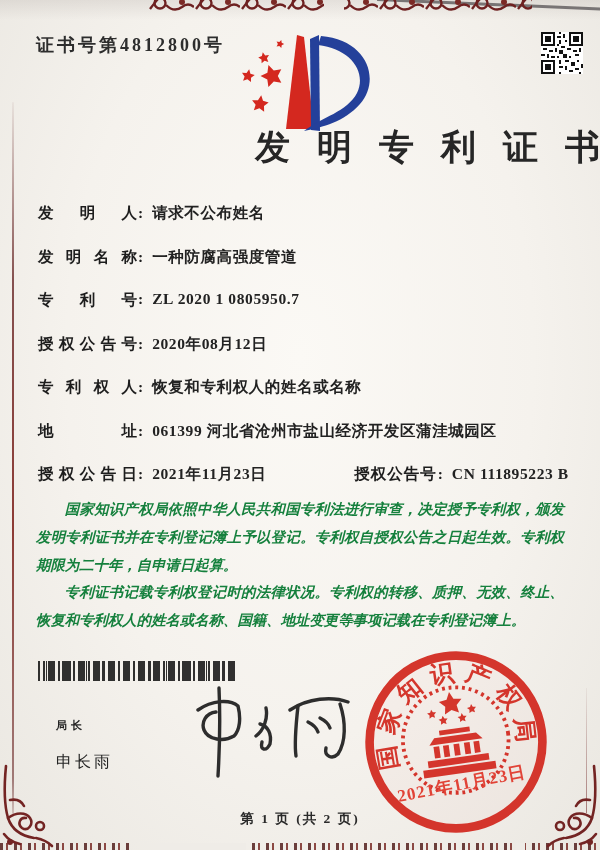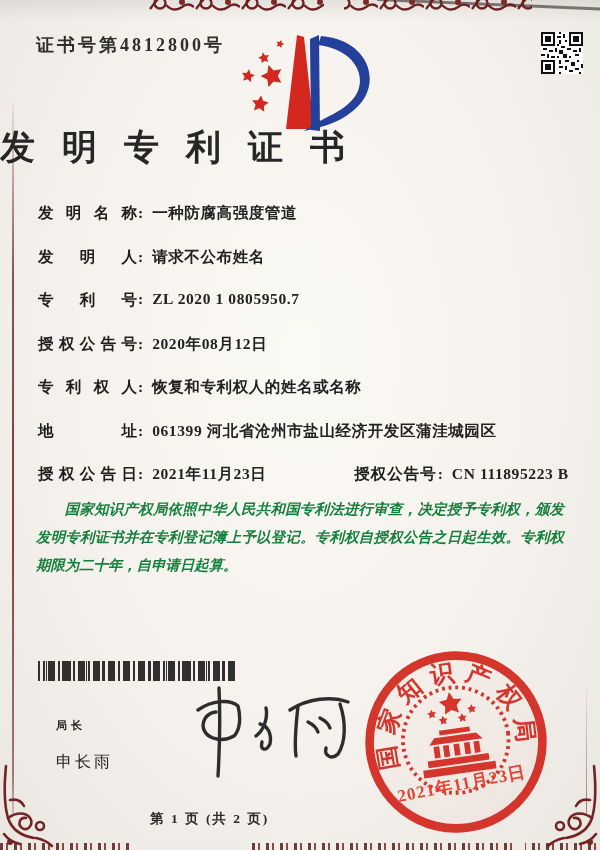--- a/index.html
+++ b/index.html
@@ -19,21 +19,21 @@
   .border-right{right:13px;top:688px;width:1.5px;height:125px;
        background:linear-gradient(to bottom, rgba(96,28,28,.05), rgba(110,33,33,.55));}
   .bottom-strip{left:0;bottom:0;right:0;height:7px;opacity:.85;
        background:
         linear-gradient(90deg, rgba(239,236,231,0) 0 22%, #efece7 22% 41%, rgba(239,236,231,0) 41% 86%, #efece7 86% 87.5%, rgba(239,236,231,0) 87.5%),
         repeating-linear-gradient(90deg, #54201e 0 3px, transparent 3px 6px, #7b2d28 6px 8px, transparent 8px 14px);}
   
   .cert-no{left:36px;top:33px;font-size:18px;letter-spacing:3px;color:#2d2d2d;font-weight:600;}
   .qr{right:17px;top:32px;}
   .logo{left:228px;top:32px;}
-  .title{left:0;top:124px;width:600px;text-align:left;}
+  .title{left:0;top:124px;width:600px;text-align:right;}
   .title span{font-size:35px;font-weight:700;color:#262626;letter-spacing:27px;margin-right:-27px;}
   
   .fields{left:38px;top:203px;width:530px;}
   .frow{height:43.5px;font-size:15.5px;color:#1d1d1d;white-space:nowrap;}
   .flabel{display:inline-block;width:99px;text-align:justify;text-align-last:justify;font-weight:700;vertical-align:top;}
   .fcolon{display:inline-block;margin:0 9px 0 1px;font-weight:700;}
   .fvalue{font-weight:600;letter-spacing:.6px;color:#222;}
   .fvalue-fix{display:inline-block;width:178px;}
   .flabel2{display:inline-block;margin-left:24px;font-weight:700;letter-spacing:1px;}
   
@@ -46,21 +46,21 @@
         repeating-linear-gradient(90deg,#161616 0 2px,transparent 2px 5px),
         repeating-linear-gradient(90deg,#161616 0 1px,transparent 1px 8px),
         repeating-linear-gradient(90deg,transparent 0 12px,#161616 12px 15px);}
   
   .signer-title{left:56px;top:718px;font-size:11px;letter-spacing:4px;color:#242424;font-weight:600;}
   .signer-name{left:56px;top:752px;font-size:16px;letter-spacing:3px;color:#242424;font-weight:400;}
   .signature{left:182px;top:680px;}
   
   .seal{left:360px;top:646px;width:192px;height:192px;transform:rotate(-8deg);opacity:.93;}
   
-  .page-foot{left:150px;top:810px;width:300px;text-align:left;font-size:13.5px;letter-spacing:2px;color:#2a2a2a;font-weight:600;}
+  .page-foot{left:150px;top:810px;width:300px;text-align:center;font-size:13.5px;letter-spacing:2px;color:#2a2a2a;font-weight:600;}
   
   .flourish-bl{left:-4px;bottom:2px;}
   .flourish-br{right:-4px;bottom:2px;transform:scaleX(-1);}
   svg{display:block;}
 </style>
 </head>
 <body>
 
 <div class="abs top-shade"></div>
 <div class="abs photo-edge"></div>
@@ -188,44 +188,45 @@
     </g>
   </svg>
 </div>
 
 <div class="abs title">
   <span>发明专利证书</span>
 </div>
 
 <div class="abs fields">
   <div class="frow">
+    <span class="flabel">发明人</span><span class="fcolon">:</span><span class="fvalue">请求不公布姓名</span>
+  </div>
+  <div class="frow">
     <span class="flabel">发明名称</span><span class="fcolon">:</span><span class="fvalue">一种防腐高强度管道</span>
-  </div>
-  <div class="frow">
-    <span class="flabel">发明人</span><span class="fcolon">:</span><span class="fvalue">请求不公布姓名</span>
   </div>
   <div class="frow">
     <span class="flabel">专利号</span><span class="fcolon">:</span><span class="fvalue">ZL 2020 1 0805950.7</span>
   </div>
   <div class="frow">
     <span class="flabel">授权公告号</span><span class="fcolon">:</span><span class="fvalue">2020年08月12日</span>
   </div>
   <div class="frow">
     <span class="flabel">专利权人</span><span class="fcolon">:</span><span class="fvalue">恢复和专利权人的姓名或名称</span>
   </div>
   <div class="frow">
     <span class="flabel">地址</span><span class="fcolon">:</span><span class="fvalue">061399 河北省沧州市盐山经济开发区蒲洼城园区</span>
   </div>
   <div class="frow">
     <span class="flabel">授权公告日</span><span class="fcolon">:</span><span class="fvalue fvalue-fix">2021年11月23日</span><span class="flabel2">授权公告号</span><span class="fcolon">:</span><span class="fvalue">CN 111895223 B</span>
   </div>
 </div>
 
 <div class="abs bodytxt">
   <p>国家知识产权局依照中华人民共和国专利法进行审查，决定授予专利权，颁发发明专利证书并在专利登记簿上予以登记。专利权自授权公告之日起生效。专利权期限为二十年，自申请日起算。</p>
+  <p>专利证书记载专利权登记时的法律状况。专利权的转移、质押、无效、终止、恢复和专利权人的姓名或名称、国籍、地址变更等事项记载在专利登记簿上。</p>
 </div>
 
 <div class="abs barcode"></div>
 
 <div class="abs signer-title">局长</div>
 <div class="abs signer-name">申长雨</div>
 
 <div class="abs signature">
   <svg width="175" height="105" viewBox="0 0 175 105" fill="none" stroke="#1d1d1d" stroke-width="3.4" stroke-linecap="round" stroke-linejoin="round" opacity="0.92">
 

